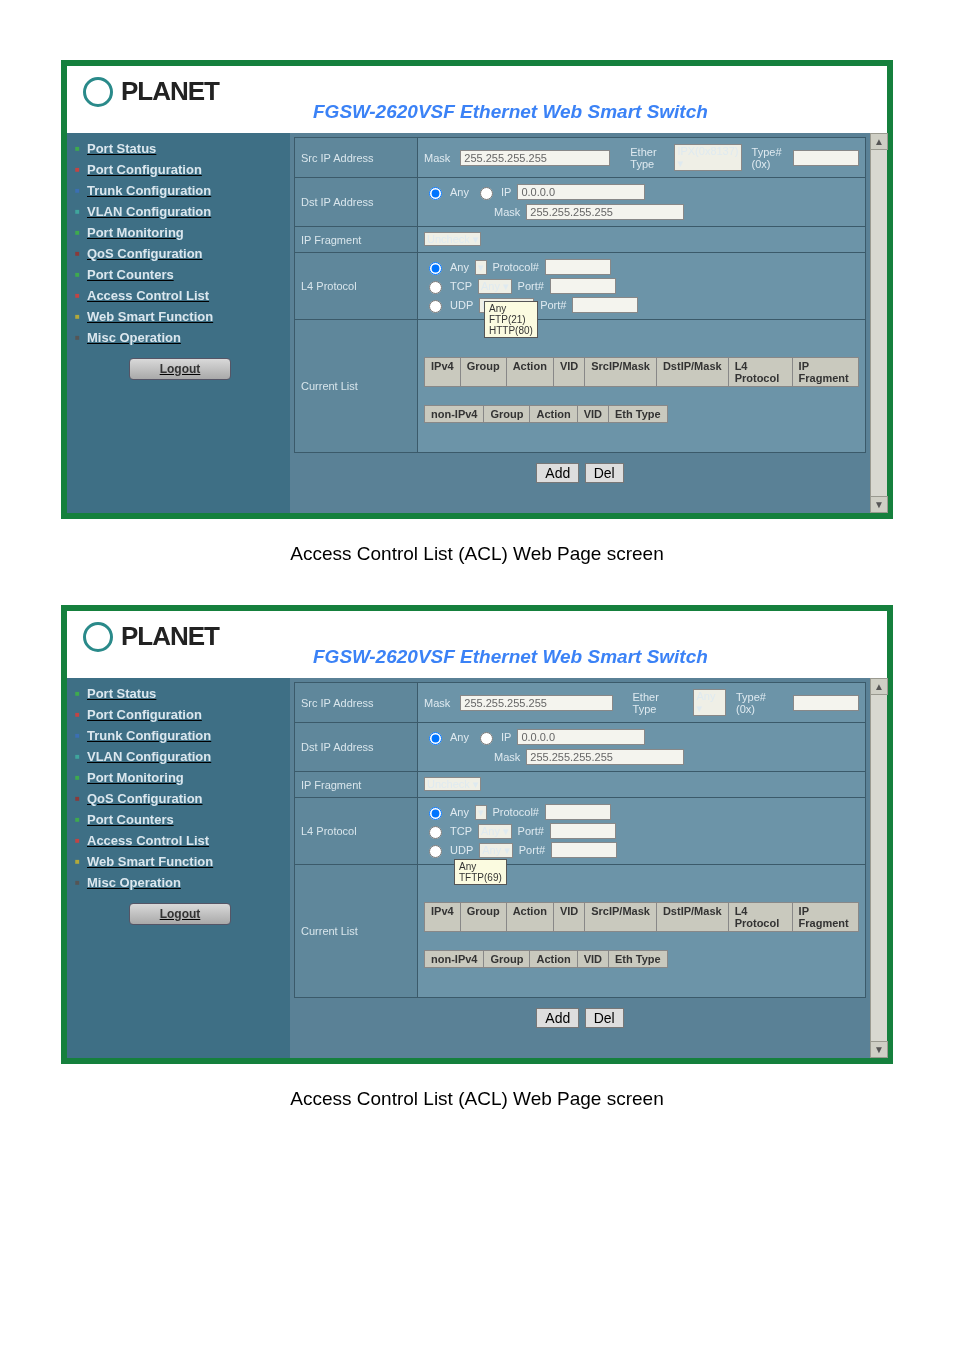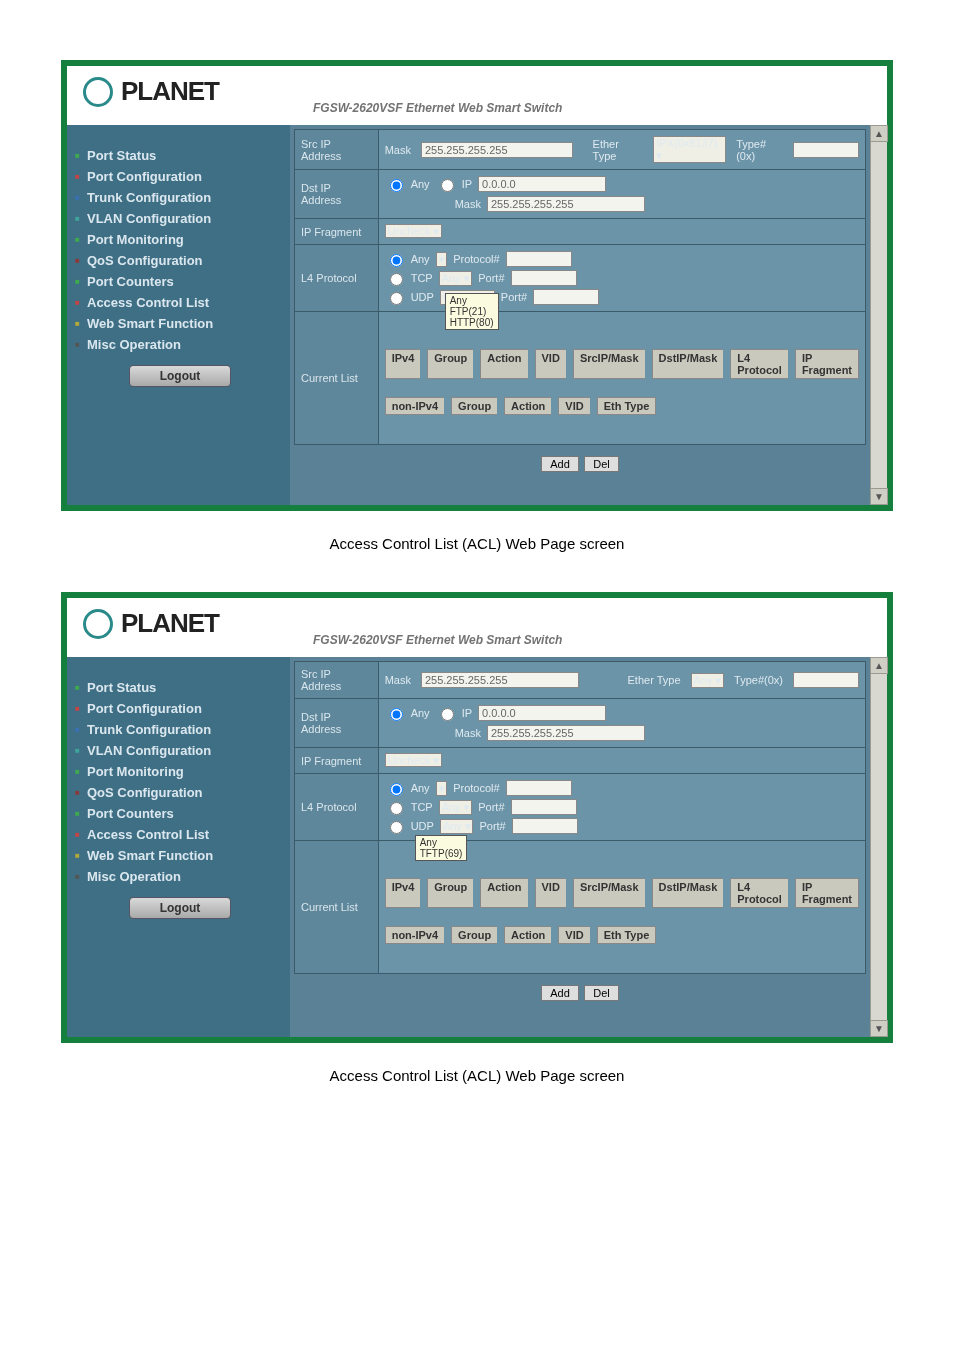--- a/index.html
+++ b/index.html
@@ -41,36 +41,37 @@
   .brand .glyph {
     width: 24px;
     height: 24px;
     border-radius: 50%;
     border: 3px solid #2a8a8a;
     display: inline-block;
     position: relative;
     margin-right: 4px;
   }
   .model {
-    color: #737373;
-    font-size: 12px;
+    color: #3b82f6;
+    font-size: 19px;
     font-style: italic;
     font-weight: bold;
     padding: 4px 0 6px 230px;
     margin-top: -10px;
   }
   .body-split {
     display: flex;
     background: #3e6f85;
     min-height: 380px;
   }
   .sidebar {
     width: 210px;
     background: #3e6f85;
-    padding: 20px 5px 8px 8px;
+    padding: 5px 5px 8px 8px;
+    text-decoration: underline;
   }
   .nav-item {
     padding: 3px 0 3px 12px;
     color: #dbe7ee;
     font-weight: bold;
     font-size: 13px;
     position: relative;
     cursor: pointer;
   }
   .nav-item::before {
@@ -129,21 +130,21 @@
     padding: 1px 3px;
     font-size: 11px;
     color: #666;
   }
   .field-input.wide { width: 150px; }
   .field-input.mid  { width: 120px; }
   .field-input.sm   { width: 58px; }
   .radio { margin-right: 2px; }
   .hdrs {
     display: flex;
-    gap: 7px;
+    gap: 0;
     margin-top: 8px;
   }
   .hdrs .h {
     background: #c9c9be;
     border: 1px solid #888;
     border-right: none;
     padding: 2px 6px;
     font-size: 11px;
     color: #333;
     font-weight: bold;
@@ -151,21 +152,21 @@
   .hdrs .h:last-child { border-right: 1px solid #888; }
   .bottom-btns {
     text-align: center;
     padding: 12px 0 8px 0;
     background: #5a8196;
   }
   .winbtn {
     background: #dedede;
     border: 1px solid #777;
     padding: 1px 8px;
-    font-size: 11px;
+    font-size: 14px;
     margin: 0 1px;
     cursor: pointer;
   }
   .scroll-hint {
     width: 16px;
     background: #d8d8d0;
     display: flex;
     flex-direction: column;
     justify-content: space-between;
     align-items: center;
@@ -175,21 +176,21 @@
     font-size: 10px;
     color: #555;
     padding: 2px 0;
     background: #cfcfc5;
     width: 100%;
     text-align: center;
     border: 1px solid #9a9a90;
   }
   .caption {
     text-align: center;
-    font-size: 15px;
+    font-size: 19px;
     margin: 8px 0 40px 0;
   }
   .footer {
     border-top: 1px solid #000;
     margin-top: 140px;
     padding-top: 6px;
     text-align: right;
     font-size: 13px;
   }
   .sel {

